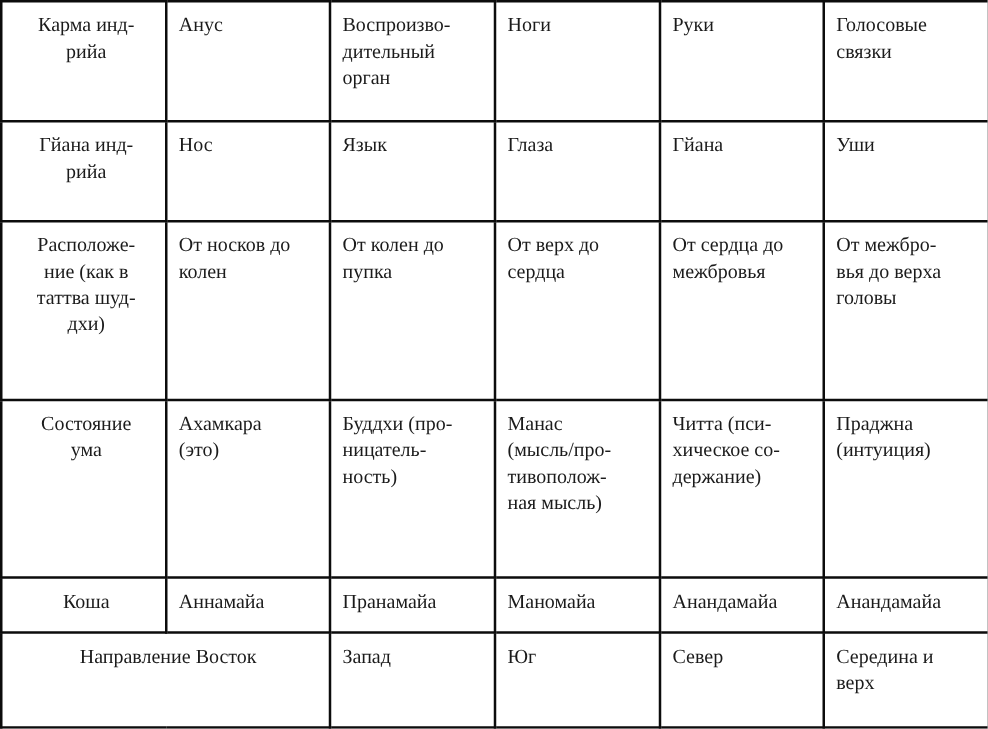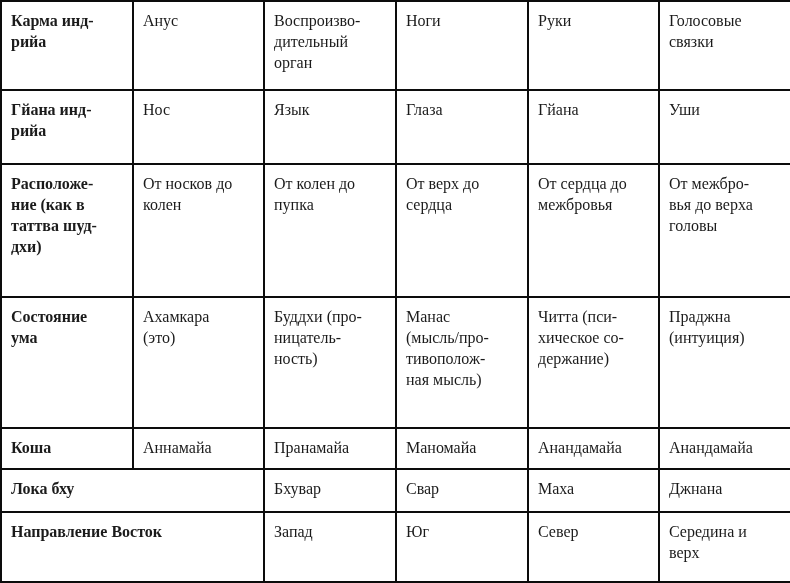--- a/index.html
+++ b/index.html
@@ -25,21 +25,22 @@
     border: 2px solid #0c0c0c;
     vertical-align: top;
     text-align: left;
     padding: 8px 5px 4px 9px;
     font-size: 16px;
     line-height: 21px;
     white-space: pre-line;
     overflow: hidden;
   }
   table.corr-table td.label {
-    font-weight: bold;
+    font-weight: normal;
+    text-align: center;
   }
   tr.r1 { height: 86px; }
   tr.r2 { height: 72px; }
   tr.r3 { height: 128px; }
   tr.r4 { height: 127px; }
   tr.r5 { height: 40px; }
   tr.r6 { height: 47px; }
   tr.r7 { height: 41px; }
   tr.r8 { height: 68px; }
 </style>
@@ -113,27 +114,20 @@
 (интуиция)</td>
     </tr>
     <tr class="r5">
       <td class="label">Коша</td>
       <td>Аннамайа</td>
       <td>Пранамайа</td>
       <td>Маномайа</td>
       <td>Анандамайа</td>
       <td>Анандамайа</td>
     </tr>
-    <tr class="r7">
-      <td class="label" colspan="2">Лока бху</td>
-      <td>Бхувар</td>
-      <td>Свар</td>
-      <td>Маха</td>
-      <td>Джнана</td>
-    </tr>
     <tr class="r8">
       <td class="label" colspan="2">Направление Восток</td>
       <td>Запад</td>
       <td>Юг</td>
       <td>Север</td>
       <td>Середина и
 верх</td>
     </tr>
   </tbody>
 </table>

